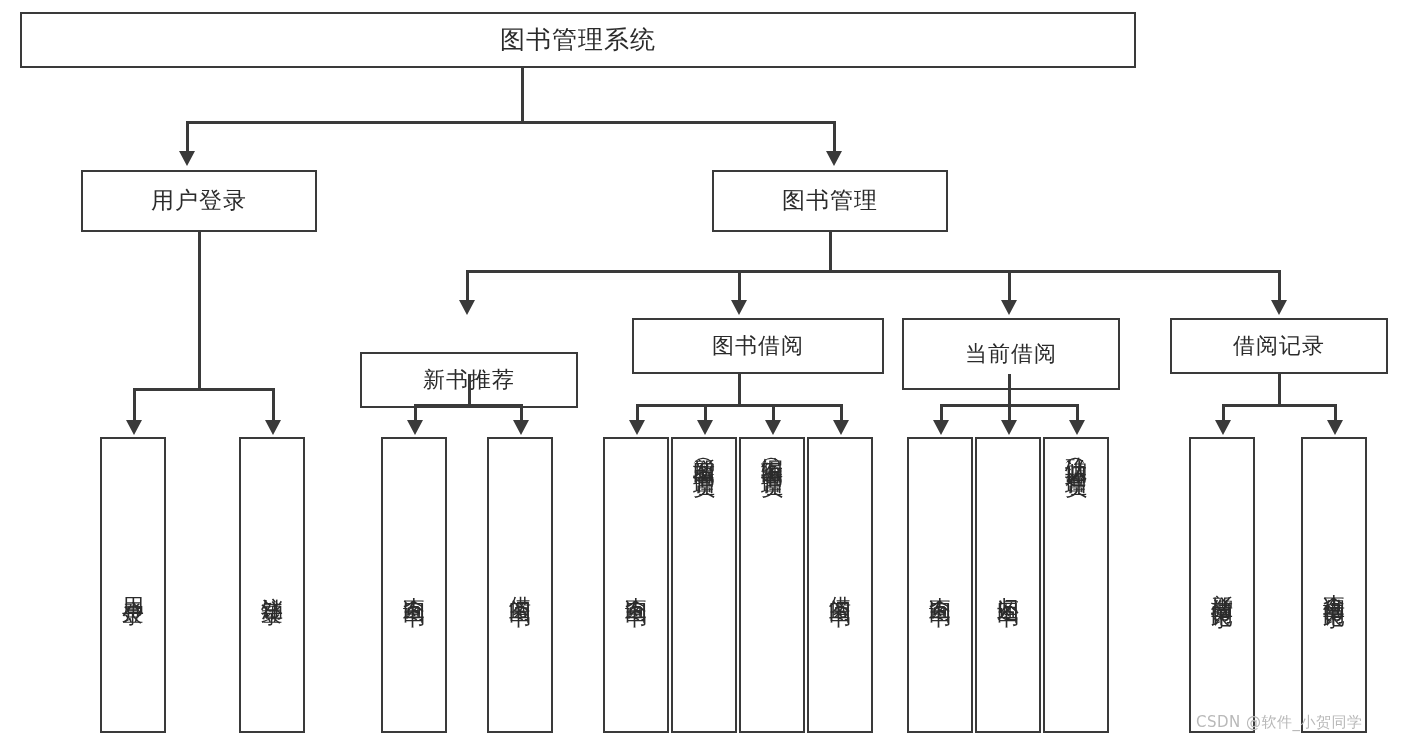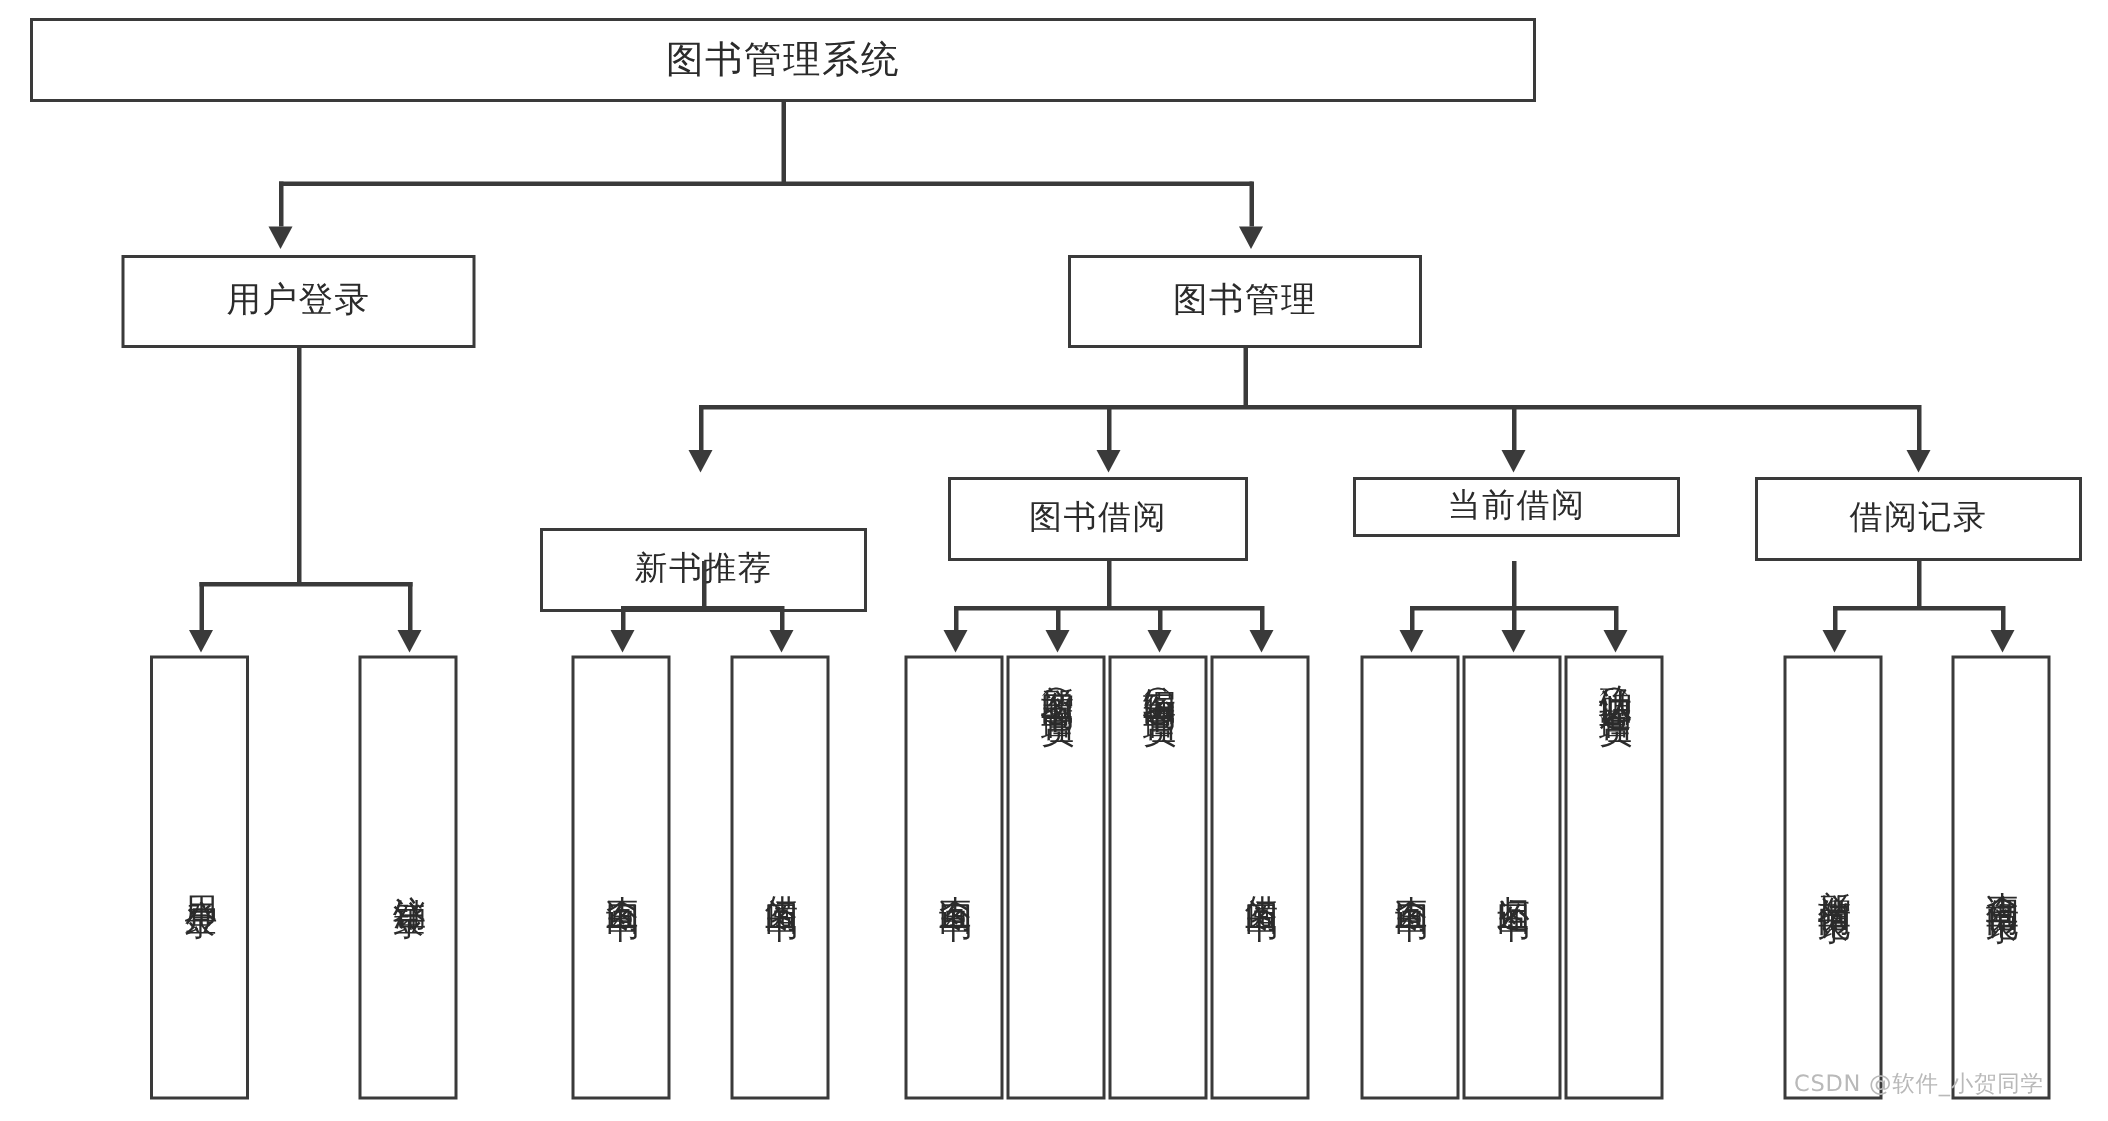--- a/index.html
+++ b/index.html
@@ -76,21 +76,21 @@
     letter-spacing:0.5px;
     white-space:nowrap;
     pointer-events:none;
   }
 </style>
 </head>
 <body>
 
 <div id="canvas">
 
-  <div class="node root" style="left:20px; top:12px; width:1004px; height:56px;">
+  <div class="node root" style="left:20px; top:12px; width:1116px; height:56px;">
     <span>图书管理系统</span>
   </div>
 
   <div class="vline" style="left:521px; top:68px; height:55px;"></div>
 
   <div class="hline" style="left:186px; top:121px; width:649px;"></div>
 
   <div class="vline" style="left:186px; top:121px; height:30px;"></div>
   <div class="arrow" style="left:179px; top:151px;"></div>
   <div class="vline" style="left:833px; top:121px; height:30px;"></div>
@@ -117,24 +117,24 @@
   <div class="vline" style="left:738px; top:270px; height:30px;"></div>
   <div class="arrow" style="left:731px; top:300px;"></div>
   <div class="vline" style="left:1008px; top:270px; height:30px;"></div>
   <div class="arrow" style="left:1001px; top:300px;"></div>
   <div class="vline" style="left:1278px; top:270px; height:30px;"></div>
   <div class="arrow" style="left:1271px; top:300px;"></div>
 
   <div class="node l3" style="left:360px; top:318px; width:218px; height:56px;margin-top:34px;">
     <span>新书推荐</span>
   </div>
-  <div class="node l3" style="left:632px; top:318px; width:200px; height:56px;">
+  <div class="node l3" style="left:632px; top:318px; width:252px; height:56px;">
     <span>图书借阅</span>
   </div>
-  <div class="node l3" style="left:902px; top:318px; width:218px; height:40px;justify-content:center;">
+  <div class="node l3" style="left:902px; top:318px; width:218px; height:72px;justify-content:center;">
     <span>当前借阅</span>
   </div>
   <div class="node l3" style="left:1170px; top:318px; width:218px; height:56px;">
     <span>借阅记录</span>
   </div>
 
   <div class="vline" style="left:468px; top:374px; height:32px;"></div>
   <div class="hline" style="left:414px; top:404px; width:108px;"></div>
   <div class="vline" style="left:414px; top:404px; height:16px;"></div>
   <div class="arrow" style="left:407px; top:420px;"></div>

